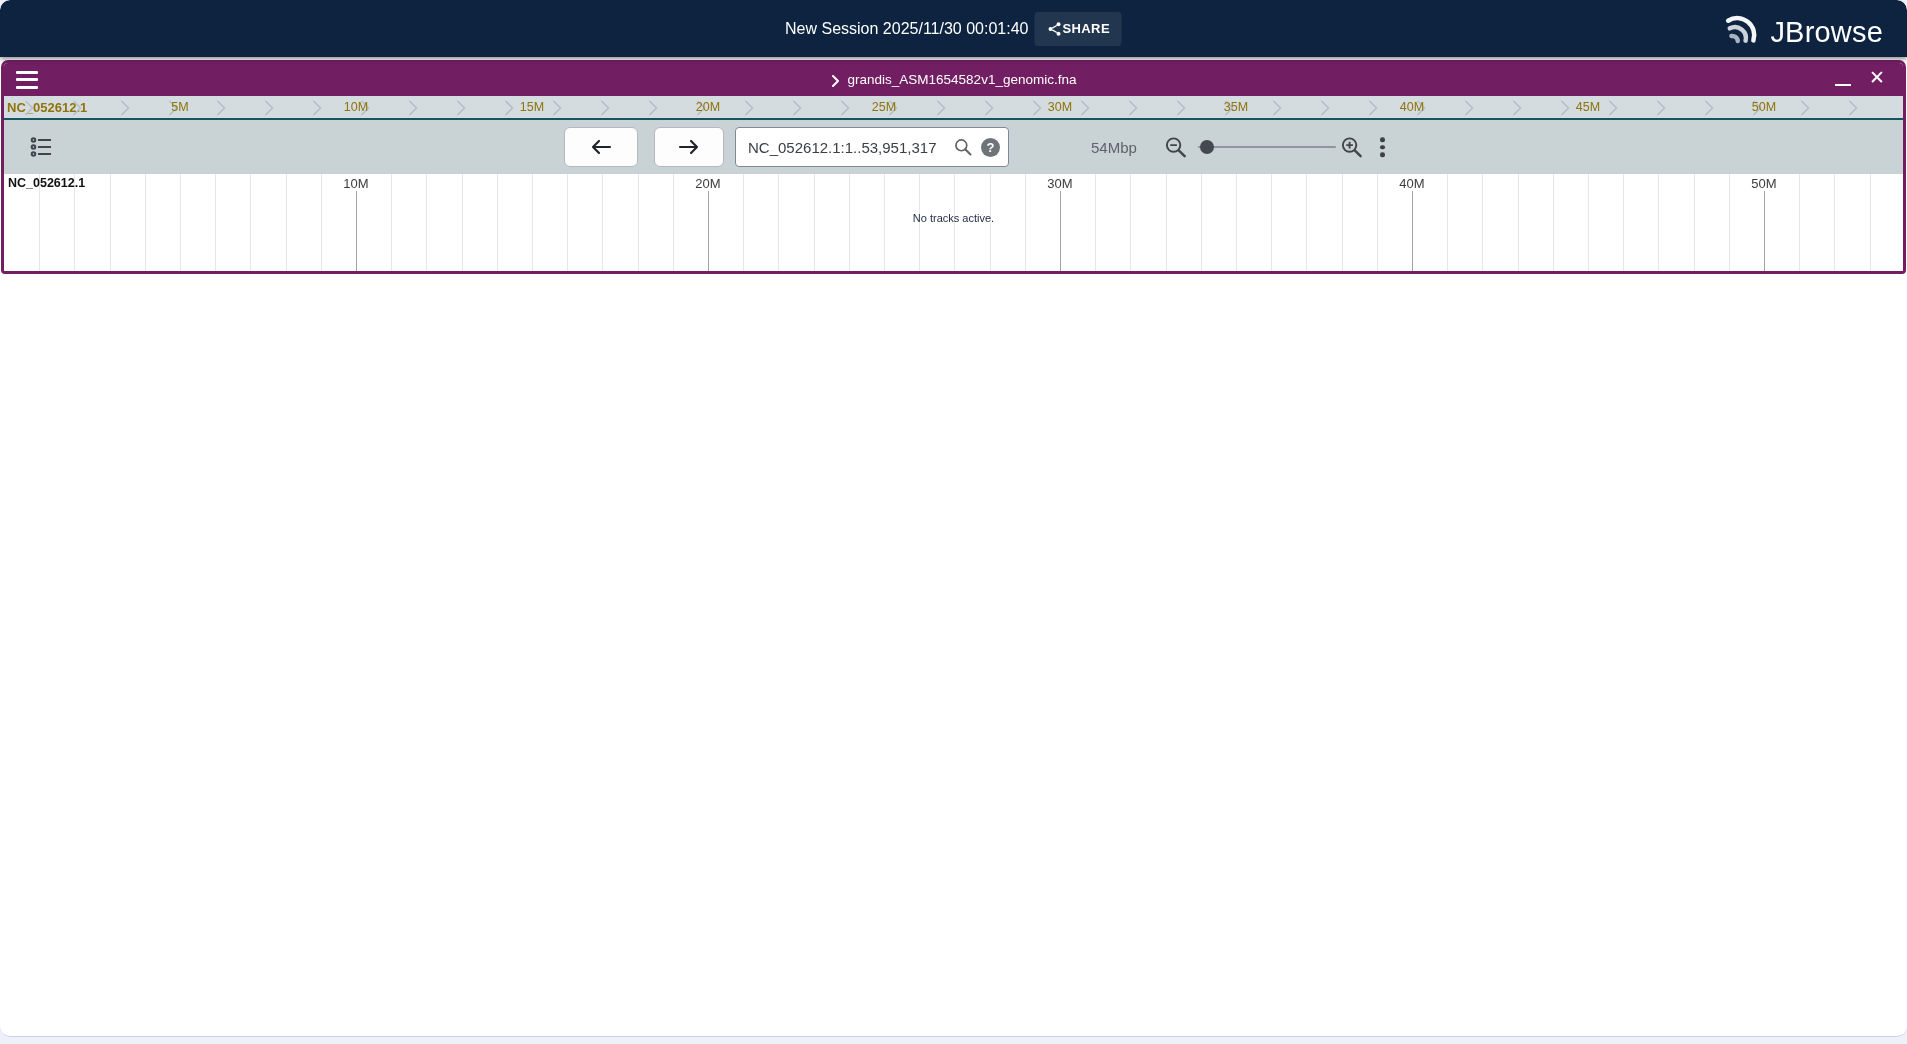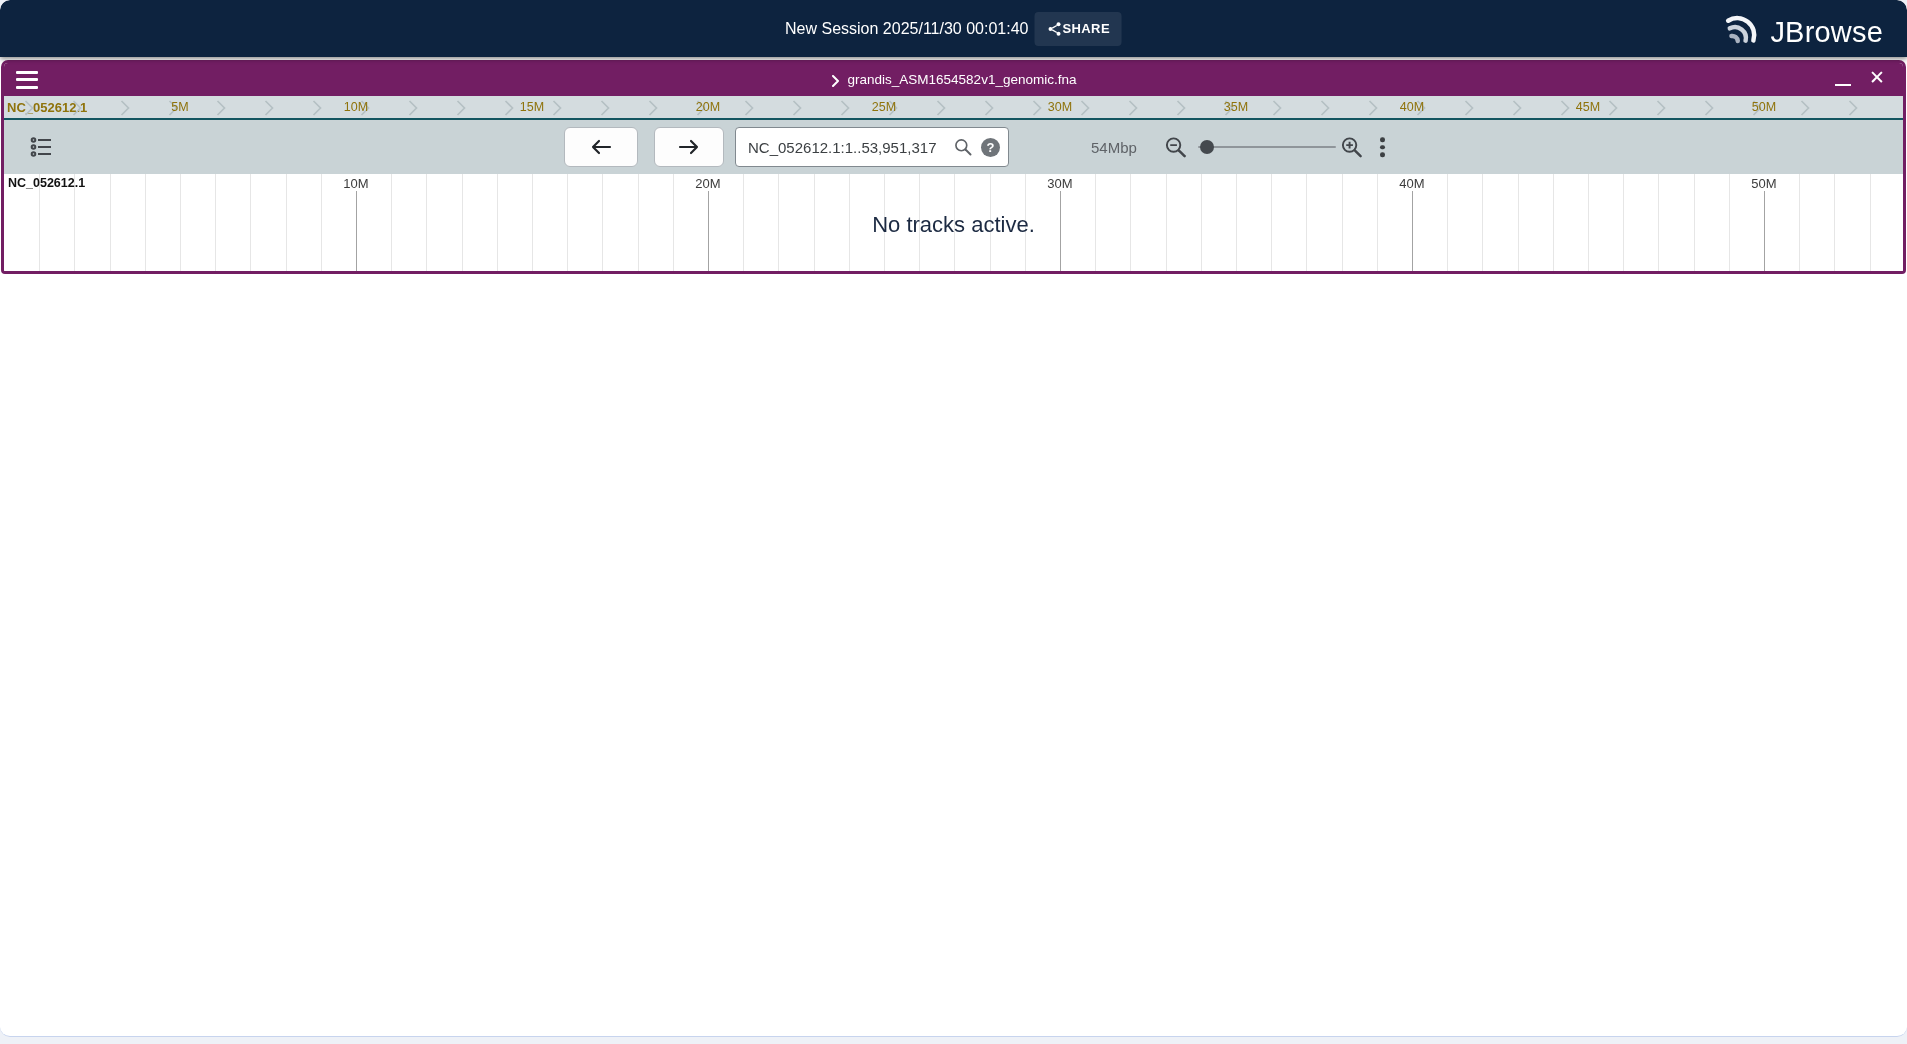--- a/index.html
+++ b/index.html
@@ -55,21 +55,21 @@
   .slider-thumb { position:absolute; top:0; left:2px; width:14px; height:14px; border-radius:50%; background:#44494e; cursor:grab; }
   .dots-btn { left:1374px; flex-direction:column; gap:3px; }
   .dots-btn i { width:4.5px; height:4.5px; border-radius:50%; background:#3c4043; }
 
   
   .trackpane { position:relative; height:97px; background:#fff; overflow:hidden; }
   .gridline { position:absolute; top:0; bottom:0; width:1px; background:#e6e6e6; }
   .gridline.major { background:#a3a3a3; top:17px; }
   .ruler-label { position:absolute; top:2px; transform:translateX(-50%); font-size:13px; color:#3c3c3c; background:#fff; padding:0 3px; z-index:2; }
   .ruler-refname { position:absolute; left:4px; top:2px; font-size:12.5px; font-weight:700; color:#111; z-index:2; }
-  .empty-msg { position:absolute; top:38px; left:0; right:0; text-align:center; font-size:22px; color:#1c2a42; z-index:2; }
+  .empty-msg { position:absolute; top:38px; left:0; right:0; text-align:center; font-size:11px; color:#1c2a42; z-index:2; }
   .open-ts-btn { position:absolute; top:62px; left:50%; transform:translateX(-50%); display:flex; align-items:center; gap:11px;
                  background:var(--primary,#0d233f); color:#fff; border:none; border-radius:5px; padding:9px 17px;
                  font-family:inherit; font-size:13px; font-weight:700; letter-spacing:.4px; cursor:pointer; z-index:3;
                  box-shadow:0 2px 4px rgba(0,0,0,.35); }
 </style>
 </head>
 <body>
 
 <div class="page">
 

